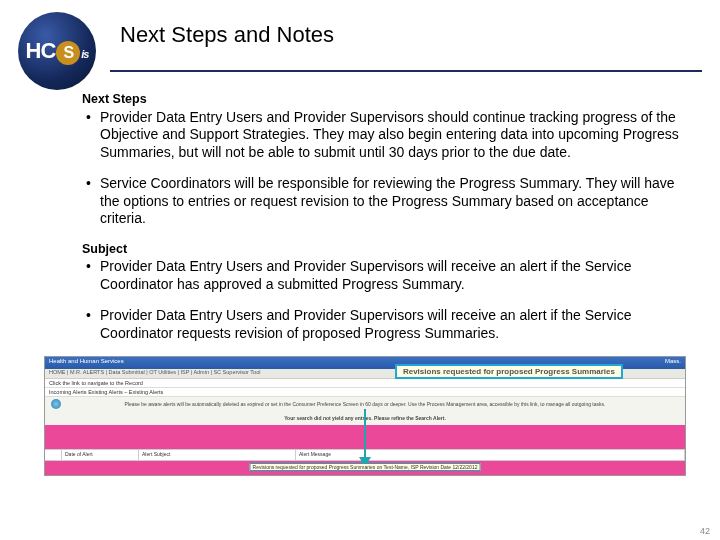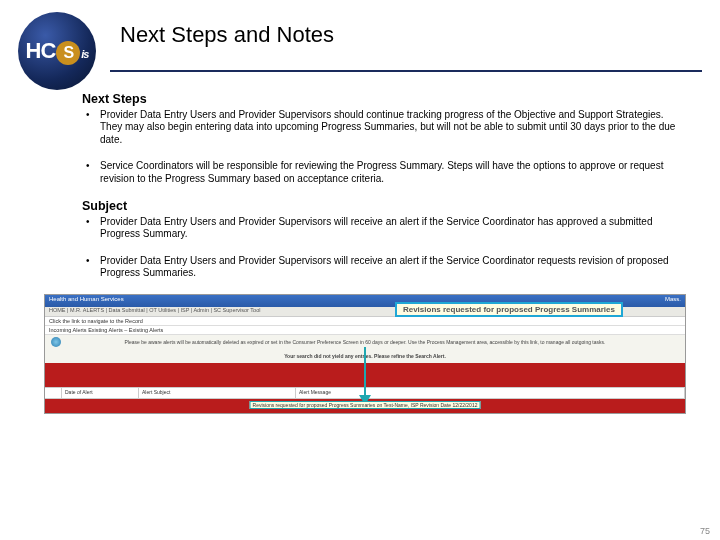--- a/index.html
+++ b/index.html
@@ -89,34 +89,34 @@
   }
   ul.bullets {
     list-style: none;
     padding: 0;
     margin: 0 0 6px 0;
   }
   ul.bullets > li {
     position: relative;
     padding-left: 18px;
     margin-bottom: 14px;
-    font-size: 10px;
+    font-size: 14px;
   }
   ul.bullets > li::before {
     content: "•";
     position: absolute;
     left: 4px;
     top: 0;
   }
   .screenshot {
     margin: 4px 34px 8px 44px;
     border: 1px solid #999;
     height: 118px;
     position: relative;
-    background: #b91c1c;
+    background: #ec4899;
     font-size: 6px;
     color: #333;
     overflow: hidden;
   }
   .ss-titlebar {
     background: linear-gradient(#3a70c4, #2a5aa8);
     color: #fff;
     height: 10px;
     padding: 1px 4px;
     font-size: 6px;
@@ -242,21 +242,21 @@
 
   <div class="header">
     <div class="title">Next Steps and Notes</div>
   </div>
 
   <div class="content">
 
     <div class="section-heading">Next Steps</div>
     <ul class="bullets">
       <li>Provider Data Entry Users and Provider Supervisors should continue tracking progress of the Objective and Support Strategies. They may also begin entering data into upcoming Progress Summaries, but will not be able to submit until 30 days prior to the due date.</li>
-      <li>Service Coordinators will be responsible for reviewing the Progress Summary. Steps will have the options to approve or request revision to the Progress Summary based on acceptance criteria.</li>
+      <li>Service Coordinators will be responsible for reviewing the Progress Summary. They will have the options to entries or request revision to the Progress Summary based on acceptance criteria.</li>
     </ul>
 
     <div class="section-heading">Subject</div>
     <ul class="bullets">
       <li>Provider Data Entry Users and Provider Supervisors will receive an alert if the Service Coordinator has approved a submitted Progress Summary.</li>
       <li>Provider Data Entry Users and Provider Supervisors will receive an alert if the Service Coordinator requests revision of proposed Progress Summaries.</li>
     </ul>
 
   </div>
 
@@ -289,15 +289,15 @@
       <div class="arrow-line"></div>
       <div class="arrow-head"></div>
     </div>
 
     <div class="arrow-target">
       <span>Revisions requested for proposed Progress Summaries</span>
       <span>on Test-Name, ISP Revision Date  12/22/2012</span>
     </div>
   </div>
 
-  <div class="page-number">75</div>
+  <div class="page-number">42</div>
 
 </div>
 
 </body></html>

